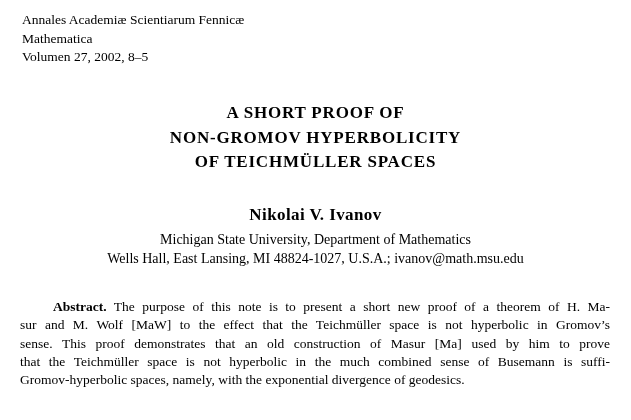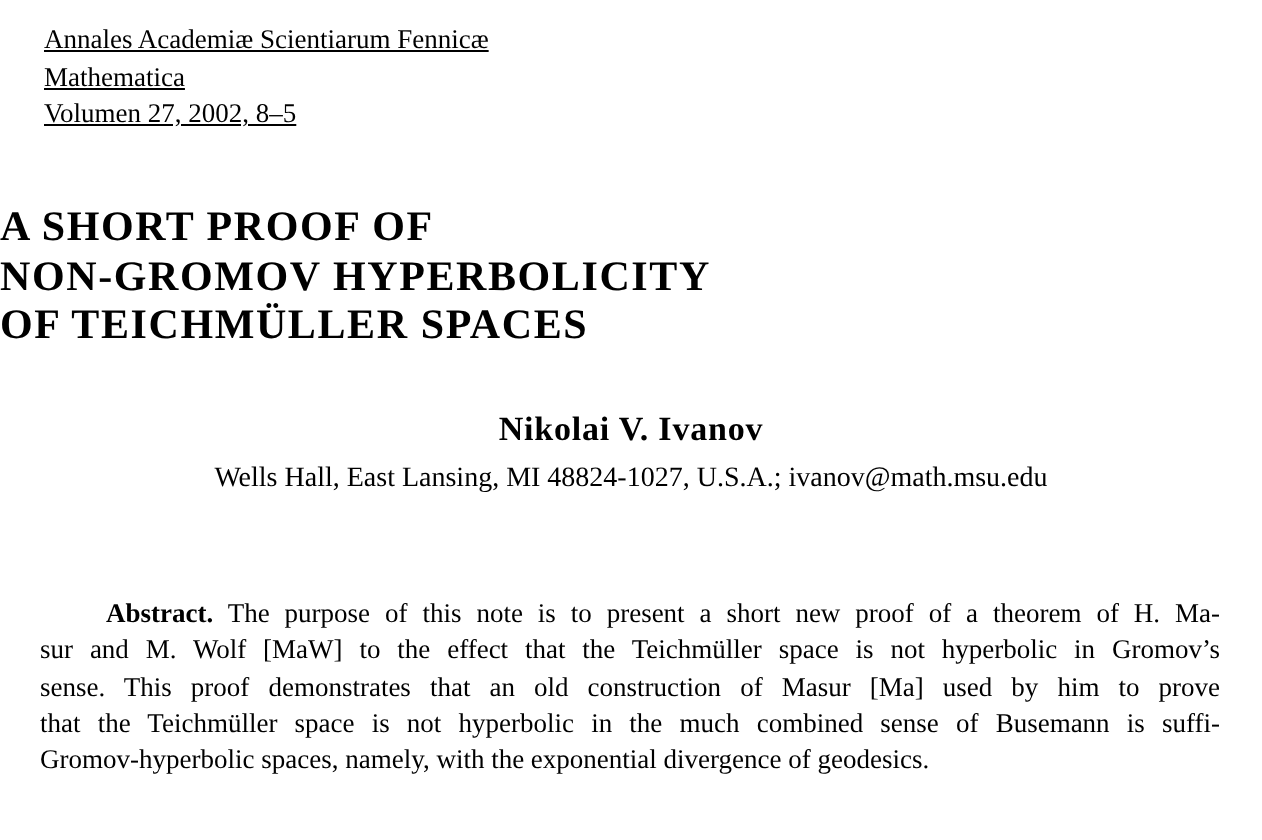--- a/index.html
+++ b/index.html
@@ -18,30 +18,30 @@
   }
   
   .journal-header {
     position: absolute;
     left: 22px;
     top: 11px;
     font-size: 13.5px;
     line-height: 18.5px;
     text-align: left;
     white-space: nowrap;
-    text-decoration: underline;
   }
   
   .paper-title {
     position: absolute;
     left: 0;
     right: 0;
     top: 101px;
+    text-align: center;
     font-weight: bold;
-    font-size: 21px;
+    font-size: 17px;
     line-height: 24.5px;
     letter-spacing: 0.8px;
   }
   
   .author {
     position: absolute;
     left: 0;
     right: 0;
     top: 205px;
     text-align: center;
@@ -99,20 +99,21 @@
 
   <div class="paper-title">
     <div>A SHORT PROOF OF</div>
     <div>NON-GROMOV HYPERBOLICITY</div>
     <div>OF TEICHMÜLLER SPACES</div>
   </div>
 
   <div class="author">Nikolai V. Ivanov</div>
 
   <div class="affiliation">
+    <div>Michigan State University, Department of Mathematics</div>
     <div>Wells Hall, East Lansing, MI 48824-1027, U.S.A.; ivanov@math.msu.edu</div>
   </div>
 
   <div class="abstract">
     <div class="abs-line first"><span class="abs-label">Abstract.</span> <span>The purpose of this note is to present a short new proof of a theorem of H. Ma-</span></div>
     <div class="abs-line">sur and M. Wolf [MaW] to the effect that the Teichmüller space is not hyperbolic in Gromov’s</div>
     <div class="abs-line">sense.  This proof demonstrates that an old construction of Masur [Ma] used by him to prove</div>
     <div class="abs-line">that the Teichmüller space is not hyperbolic in the much combined sense of Busemann is suffi-</div>
     <div class="abs-line last">Gromov-hyperbolic spaces, namely, with the exponential divergence of geodesics.</div>
   </div>

